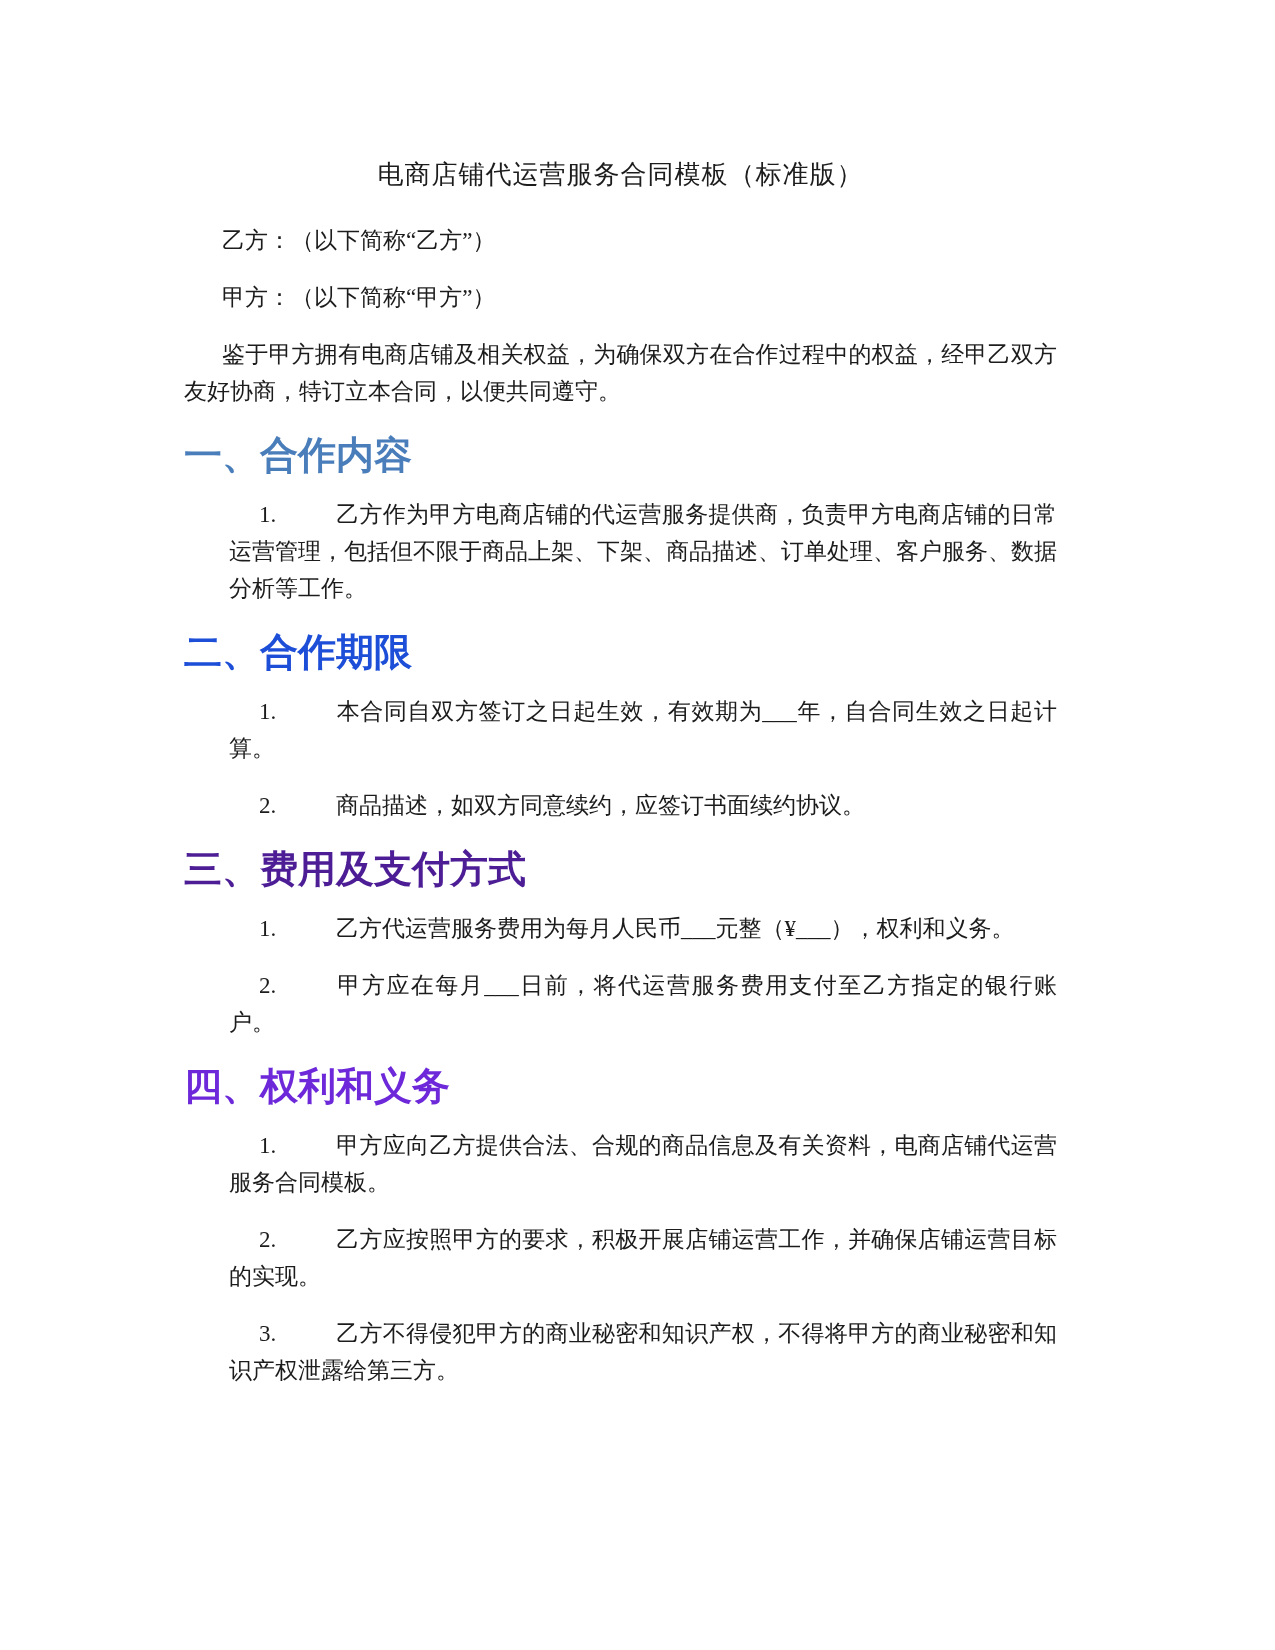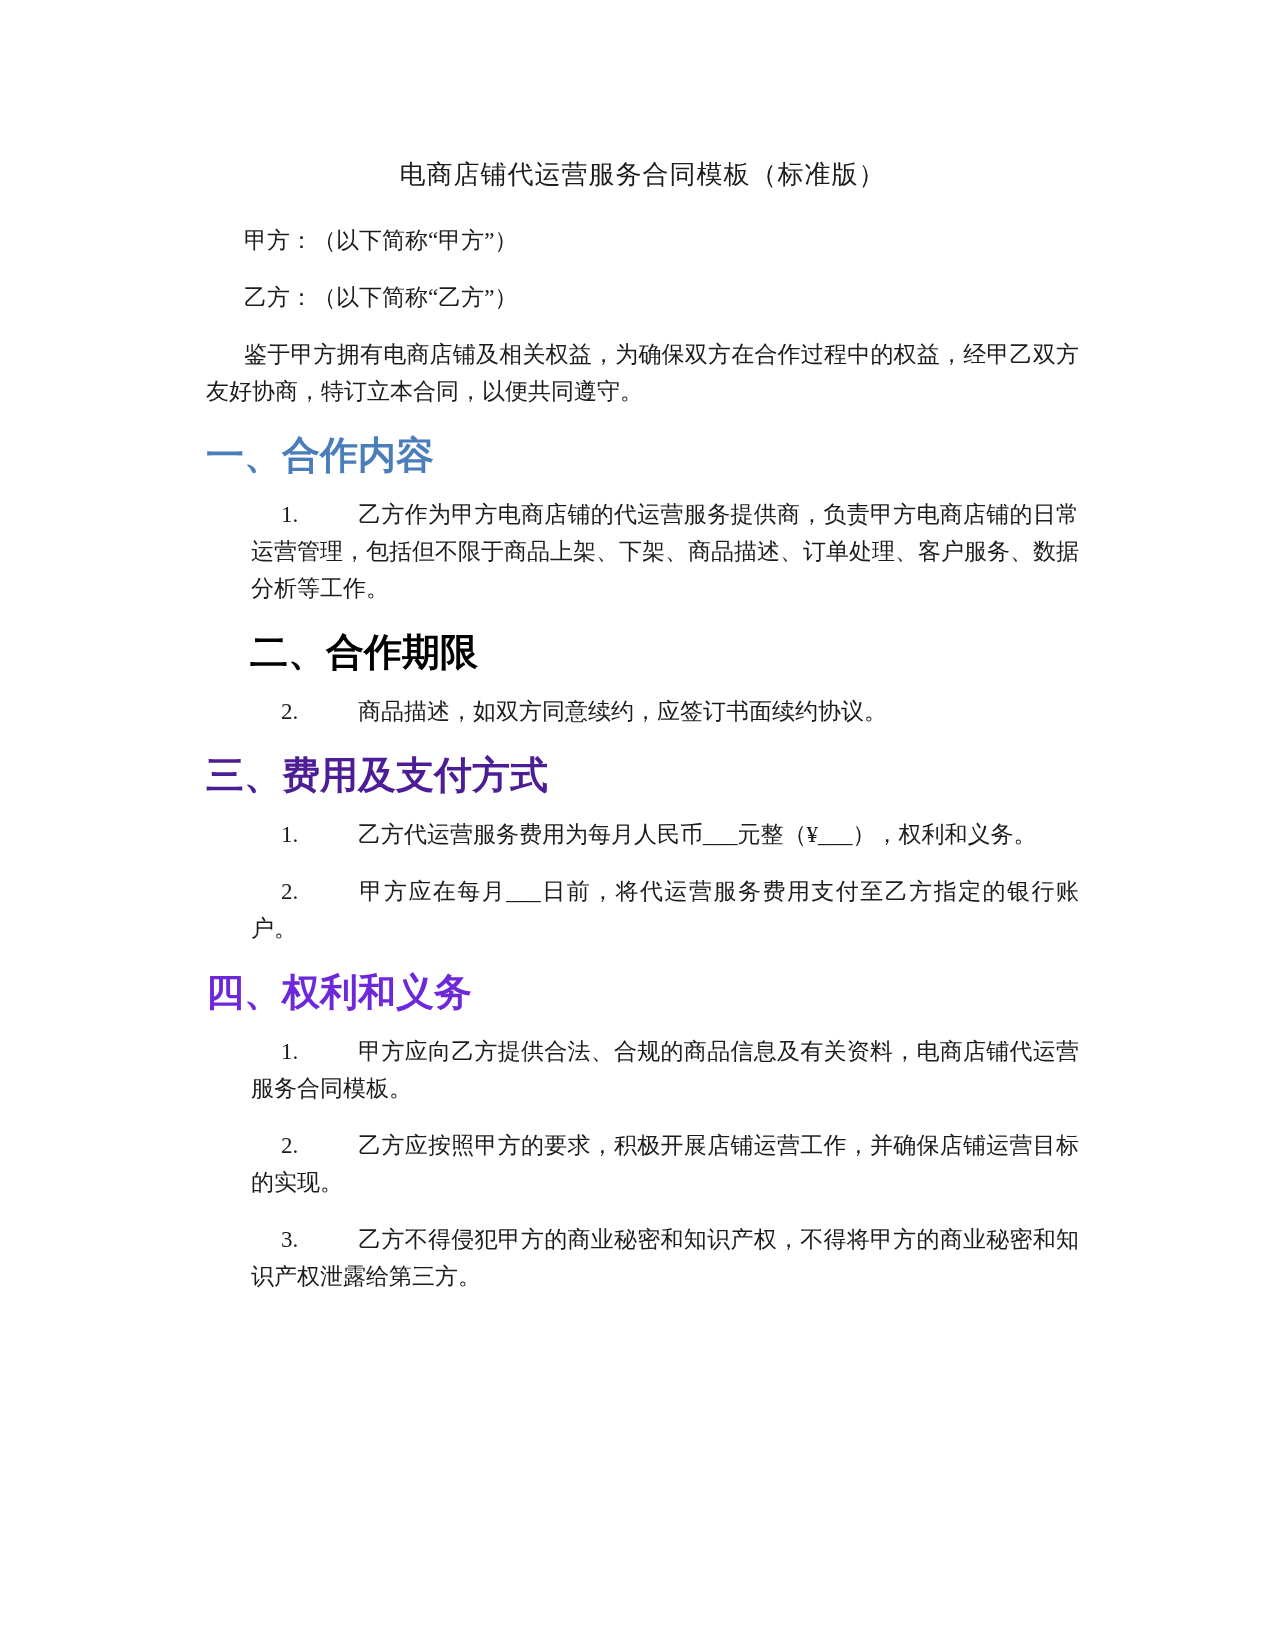--- a/index.html
+++ b/index.html
@@ -9,21 +9,21 @@
     width: 1275px;
     height: 1650px;
     margin: 0 auto;
     background: #ffffff;
     overflow: hidden;
     font-family: "Liberation Serif", serif;
     color: #1c1c1c;
   }
   .content {
     position: absolute;
-    left: 206px;
+    left: 184px;
     top: 158px;
     width: 873px;
   }
   .doc-title {
     font-size: 26px;
     font-weight: 400;
     text-align: center;
     line-height: 34px;
     margin: 0 0 30px 0;
     letter-spacing: 1px;
@@ -57,28 +57,29 @@
   }
 </style>
 </head>
 <body>
 
 <div class="page">
   <div class="content">
 
     <h1 class="doc-title">电商店铺代运营服务合同模板（标准版）</h1>
 
+    <p class="para indent">乙方：（以下简称“乙方”）</p>
     <p class="para indent">甲方：（以下简称“甲方”）</p>
-    <p class="para indent">乙方：（以下简称“乙方”）</p>
     <p class="para indent">鉴于甲方拥有电商店铺及相关权益，为确保双方在合作过程中的权益，经甲乙双方友好协商，特订立本合同，以便共同遵守。</p>
 
     <h2 class="sec" style="color: rgb(74, 126, 187);">一、合作内容</h2>
     <p class="li"><span class="num">1.</span><span>乙方作为甲方电商店铺的代运营服务提供商，负责甲方电商店铺的日常运营管理，包括但不限于商品上架、下架、商品描述、订单处理、客户服务、数据分析等工作。</span></p>
 
-    <h2 class="sec" style="color: #000000; margin-left: 44px;">二、合作期限</h2>
+    <h2 class="sec" style="color: #1d4ed8;">二、合作期限</h2>
+    <p class="li"><span class="num">1.</span><span>本合同自双方签订之日起生效，有效期为___年，自合同生效之日起计算。</span></p>
     <p class="li"><span class="num">2.</span><span>商品描述，如双方同意续约，应签订书面续约协议。</span></p>
 
     <h2 class="sec" style="color: #4c1d95;">三、费用及支付方式</h2>
     <p class="li"><span class="num">1.</span><span>乙方代运营服务费用为每月人民币___元整（¥___），权利和义务。</span></p>
     <p class="li"><span class="num">2.</span><span>甲方应在每月___日前，将代运营服务费用支付至乙方指定的银行账户。</span></p>
 
     <h2 class="sec" style="color: #6d28d9;">四、权利和义务</h2>
     <p class="li"><span class="num">1.</span><span>甲方应向乙方提供合法、合规的商品信息及有关资料，电商店铺代运营服务合同模板。</span></p>
     <p class="li"><span class="num">2.</span><span>乙方应按照甲方的要求，积极开展店铺运营工作，并确保店铺运营目标的实现。</span></p>
     <p class="li"><span class="num">3.</span><span>乙方不得侵犯甲方的商业秘密和知识产权，不得将甲方的商业秘密和知识产权泄露给第三方。</span></p>

